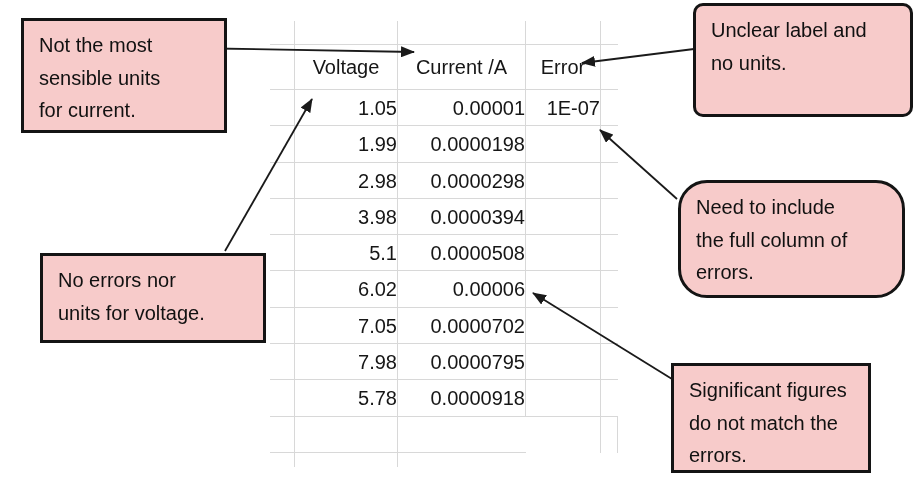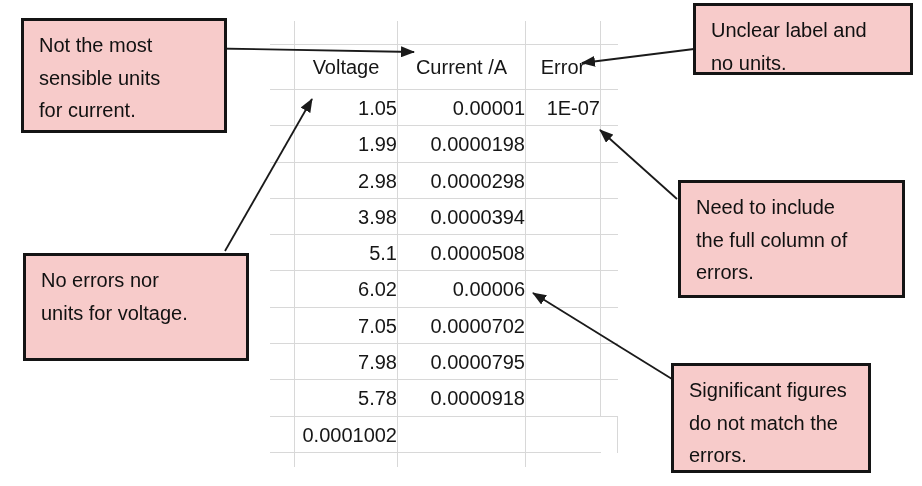--- a/index.html
+++ b/index.html
@@ -45,23 +45,23 @@
     background:var(--box-fill);
     border:3px solid var(--box-border);
     box-sizing:border-box;
     color:#111;
     font-size:20px;
     line-height:32.5px;
     padding:8px 8px 0 15px;
   }
   .callout .callout-text{white-space:pre-line;}
   .callout.b1{left:9px;   top:18px;  width:206px; height:115px;margin-left:12px;}
-  .callout.b2{left:693px; top:3px;   width:220px; height:72px;}
-  .callout.b3{left:23px;  top:253px; width:226px; height:108px;}
-  .callout.b4{left:678px; top:180px; width:227px; height:118px;}
+  .callout.b2{left:693px; top:3px;   width:220px; height:114px;border-radius:10px;}
+  .callout.b3{left:40px;  top:253px; width:226px; height:90px;}
+  .callout.b4{left:678px; top:180px; width:227px; height:118px;border-radius:29px;}
   .callout.b5{left:671px; top:363px; width:200px; height:110px;}
 
   
   .arrows{
     position:absolute;
     left:0;top:0;width:922px;height:486px;
     pointer-events:none;
   }
   .arrows line{stroke:#1a1a1a;stroke-width:1.8;}
   .arrows .head{fill:#1a1a1a;}
@@ -121,21 +121,20 @@
       <div class="cell c1 r-data">7.98</div>
       <div class="cell c2 r-data">0.0000795</div>
       <div class="cell c3 r-data"></div>
       <div class="cell c4 r-data"></div>
       <div class="cell c0 r-data"></div>
       <div class="cell c1 r-data">5.78</div>
       <div class="cell c2 r-data">0.0000918</div>
       <div class="cell c3 r-data"></div>
       <div class="cell c4 r-data"></div>
       <div class="cell c0 r-data"></div>
-      <div class="cell c2 r-data">0.0001002</div>
       <div class="cell c3 r-data"></div>
       <div class="cell c4 r-data"></div>
       <div class="cell c0 r-bottom"></div>
       <div class="cell c1 r-bottom"></div>
       <div class="cell c2 r-bottom"></div>
       <div class="cell c3 r-bottom"></div>
       <div class="cell c4 r-bottom"></div>
     </div>
 
   <svg class="arrows" viewBox="0 0 922 486">

